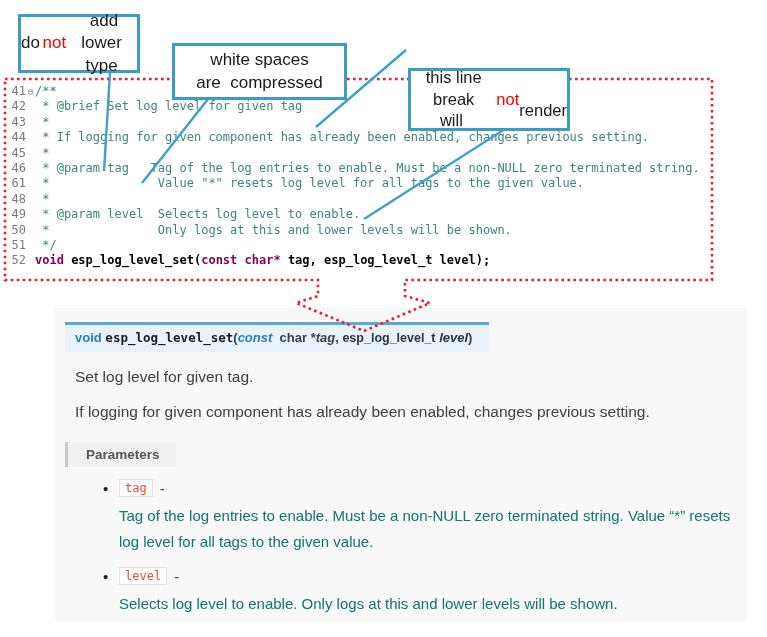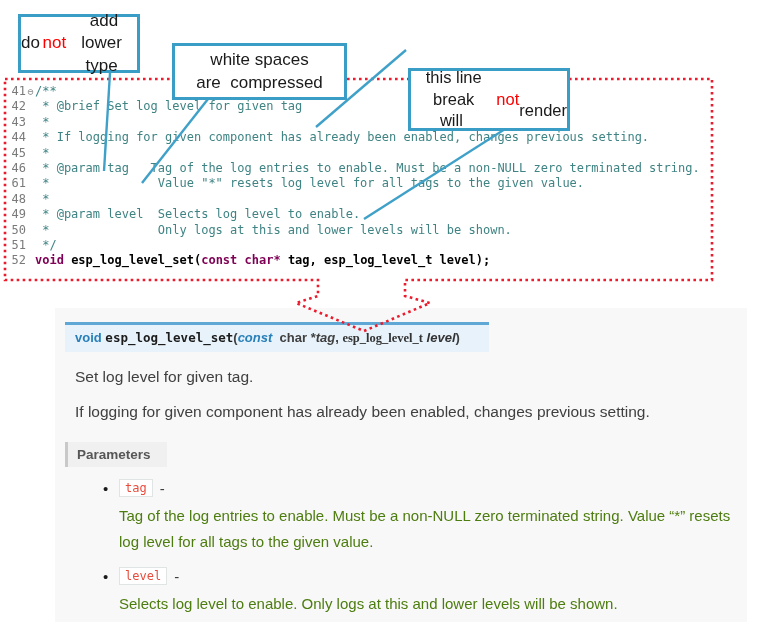--- a/index.html
+++ b/index.html
@@ -39,34 +39,34 @@
   
   #docs-panel{position:absolute;left:55px;top:308px;width:692px;height:314px;
               background:var(--panel-bg);z-index:2;color:var(--body-text);}
   #sig-bar{margin:14px 0 0 10px;width:424px;height:30px;border-top:3px solid var(--sig-bar-border);
            background:var(--sig-bar-bg);padding-left:10px;line-height:26px;font-size:13px;white-space:pre;}
   .sig-kw{color:#2980B9;font-weight:600;}
   .sig-fn{font-family:"DejaVu Sans Mono",monospace;font-weight:bold;color:#1c1c1c;font-size:12.5px;}
   .sig-plain{color:#404040;font-weight:600;}
   .sig-it{color:#2980B9;font-style:italic;font-weight:600;}
   .sig-arg{color:#404040;font-style:italic;font-weight:600;}
-  .sig-typeb{font-family:Liberation Serif, serif;font-weight:bold;color:#333;font-size:12.5px;}
+  .sig-typeb{font-family:Liberation Sans, sans-serif;font-weight:bold;color:#333;font-size:12.5px;}
   .sig-argb{color:#333;font-style:italic;font-weight:bold;}
   .doc-p{margin:14px 0 0 20px;font-size:15.5px;line-height:21px;}
   #params-label-wrap{margin:20px 0 0 10px;}
   #params-label{display:inline-block;background:#F0F0F0;border-left:3px solid #C9C9C9;
-                padding:5px 16px 5px 9px;font-weight:bold;font-size:13.5px;color:#565656;}
+                padding:5px 16px 5px 18px;font-weight:bold;font-size:13.5px;color:#565656;}
   #param-list{margin:10px 0 0 48px;list-style:none;}
   .param-item{margin-top:12px;}
   .param-head{display:flex;align-items:center;}
   .bullet{width:16px;color:#1a1a1a;font-size:15px;}
   .param-chip{font-family:"DejaVu Sans Mono",monospace;font-size:12px;color:var(--param-name);
               background:#fff;border:1px solid #E1E4E5;padding:1px 5px;}
   .param-dash{margin-left:7px;color:#404040;font-size:15px;}
-  .param-desc{margin:6px 0 0 16px;width:628px;font-size:15px;line-height:26px;color:#4d7c0f;}
+  .param-desc{margin:6px 0 0 16px;width:628px;font-size:15px;line-height:26px;color:#0f766e;}
 </style>
 </head>
 <body>
 
 <div id="stage">
 
   <div id="code-area">
       <div class="code-line"><span class="gutter">41</span><span class="fold">⊖</span><span class="code-text"><span class="seg-comment">/**</span></span></div>
       <div class="code-line"><span class="gutter">42</span><span class="fold"></span><span class="code-text"><span class="seg-comment"> * @brief Set log level for given tag</span></span></div>
       <div class="code-line"><span class="gutter">43</span><span class="fold"></span><span class="code-text"><span class="seg-comment"> *</span></span></div>

